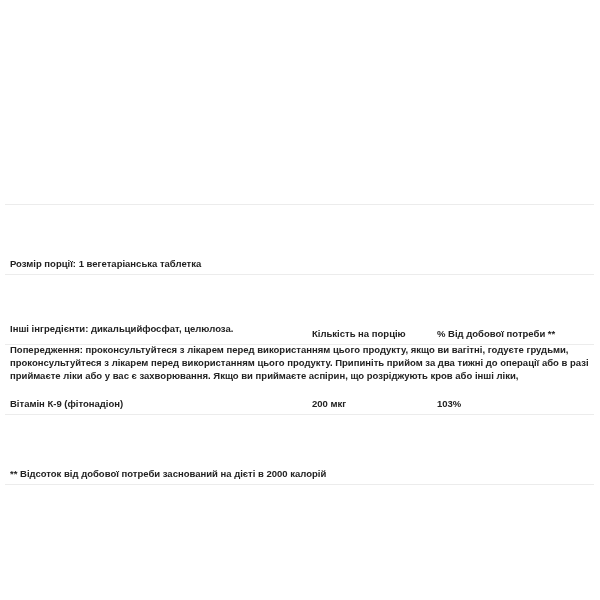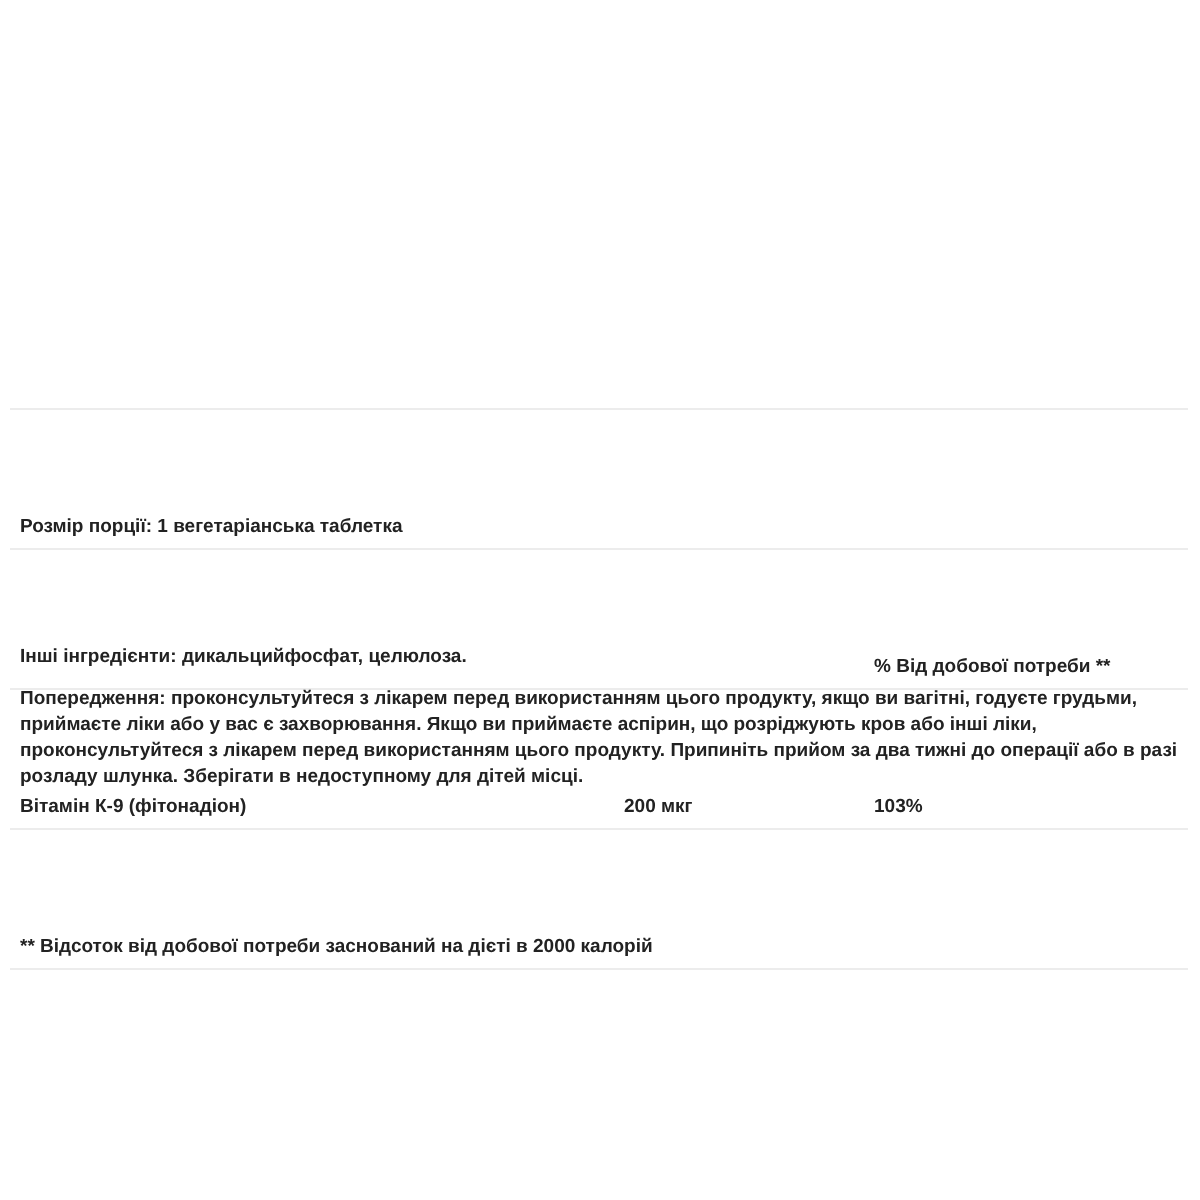--- a/index.html
+++ b/index.html
@@ -59,32 +59,32 @@
   </style>
 </head>
 <body>
 
 <div class="facts">
   <div class="row">
     <span class="cell c1">Розмір порції: 1 вегетаріанська таблетка</span>
   </div>
   <div class="row">
     <span class="cell c1"></span>
+    <span class="cell c2">Кількість на порцію</span>
     <span class="cell c3">% Від добової потреби **</span>
   </div>
   <div class="row">
     <span class="cell c1">Вітамін К-9 (фітонадіон)</span>
     <span class="cell c2">200 мкг</span>
     <span class="cell c3">103%</span>
   </div>
   <div class="row">
     <span class="cell c1">** Відсоток від добової потреби заснований на дієті в 2000 калорій</span>
   </div>
 </div>
 
 <div class="ingredients">Інші інгредієнти: дикальцийфосфат, целюлоза.</div>
 
 <div class="warning">
   <span class="line">Попередження: проконсультуйтеся з лікарем перед використанням цього продукту, якщо ви вагітні, годуєте грудьми,</span>
+  <span class="line">проконсультуйтеся з лікарем перед використанням цього продукту. Припиніть прийом за два тижні до операції або в разі</span>
   <span class="line">приймаєте ліки або у вас є захворювання. Якщо ви приймаєте аспірин, що розріджують кров або інші ліки,</span>
-  <span class="line">проконсультуйтеся з лікарем перед використанням цього продукту. Припиніть прийом за два тижні до операції або в разі</span>
-  <span class="line">розладу шлунка. Зберігати в недоступному для дітей місці.</span>
 </div>
 
 </body></html>

